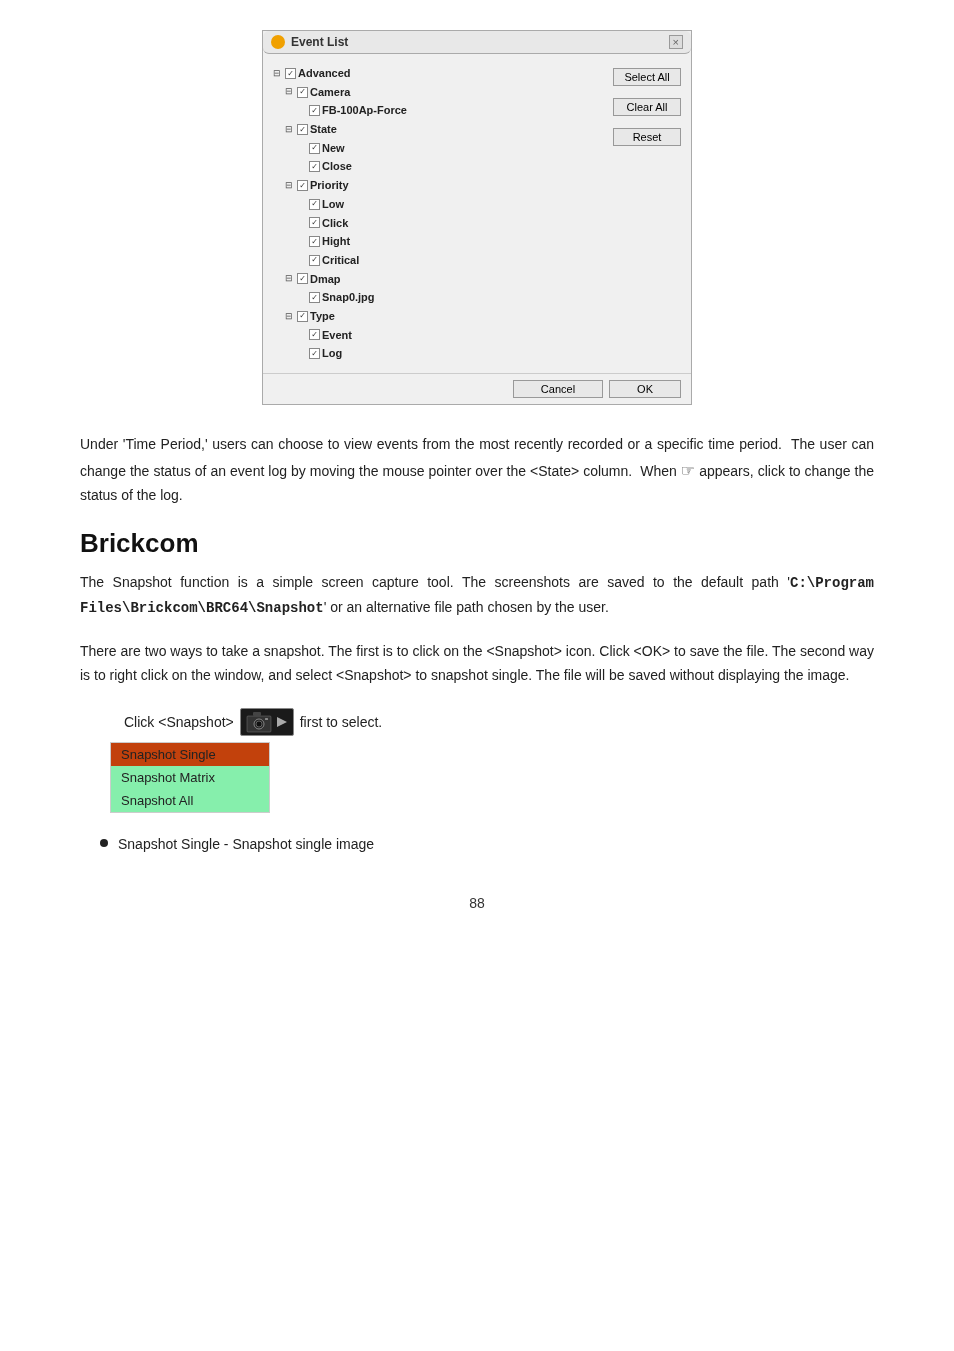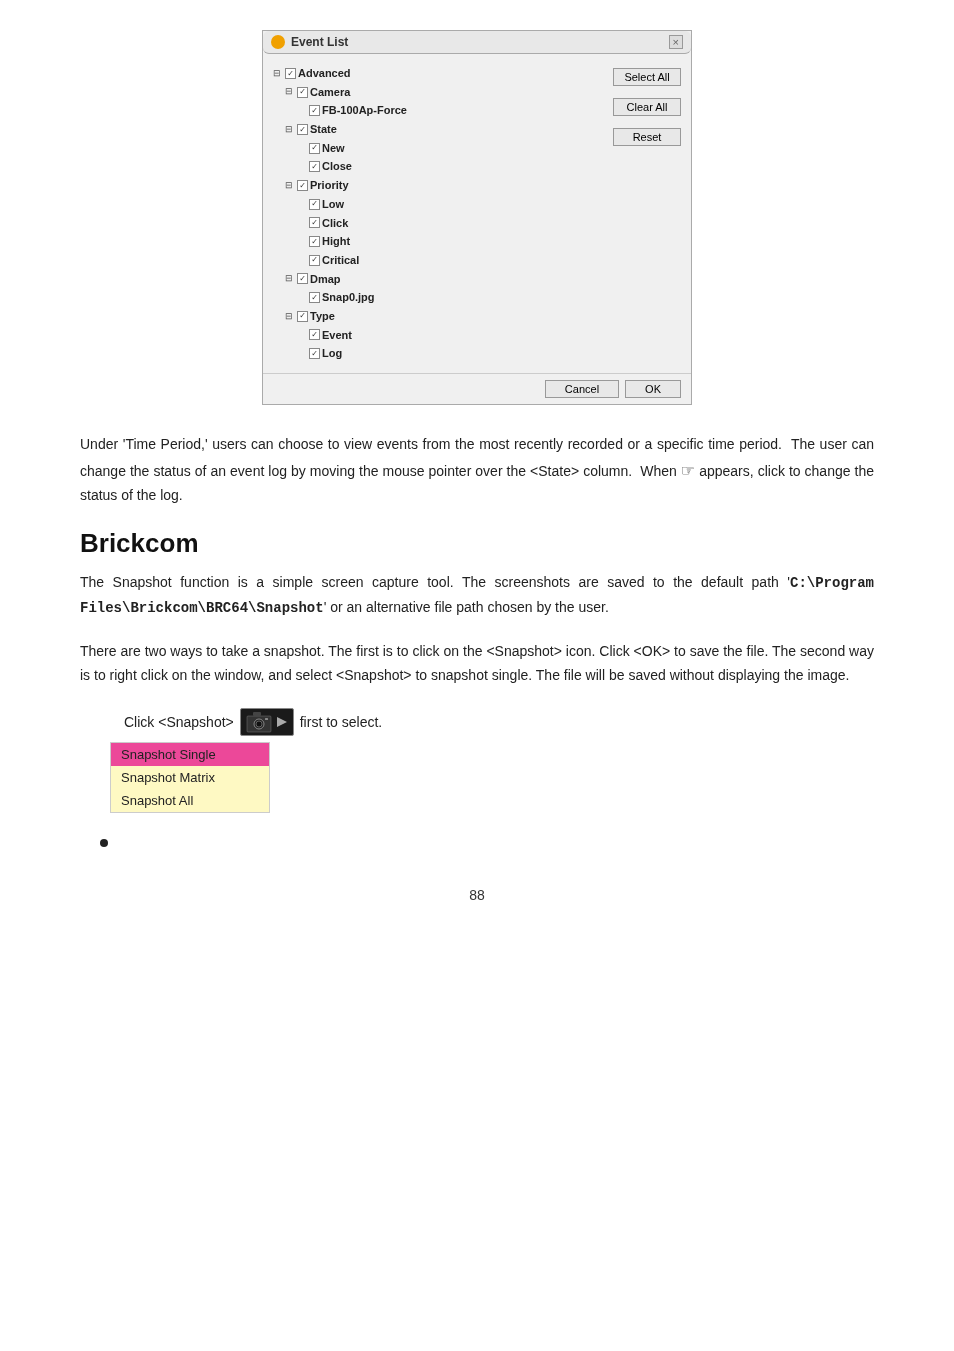--- a/index.html
+++ b/index.html
@@ -131,21 +131,21 @@
       justify-content: flex-end;
       gap: 6px;
       padding: 6px 10px;
       border-top: 1px solid #ccc;
     }
 
     .footer-btn {
       border: 1px solid #999;
       background: #e8e8e8;
       font-size: 11px;
-      padding: 2px 19px;
+      padding: 2px 27px;
       cursor: pointer;
     }
 
     
     .main-text {
       font-size: 14px;
       line-height: 1.7;
       color: #222;
       margin-bottom: 20px;
       text-align: justify;
@@ -190,27 +190,27 @@
       font-size: 13px;
     }
 
     .menu-item {
       padding: 4px 10px;
       cursor: pointer;
       color: #222;
     }
 
     .menu-item.selected {
-      background: #ec4899;
+      background: #c2410c;
       color: #222;
       font-weight: normal;
     }
 
     .menu-item:not(.selected) {
-      background: #fef9c3;
+      background: #86efac;
     }
 
     
     .bullet-list {
       margin: 10px 0 0 20px;
     }
 
     .bullet-item {
       display: flex;
       align-items: flex-start;
@@ -387,16 +387,17 @@
   <div class="menu-item selected">Snapshot Single</div>
       <div class="menu-item">Snapshot Matrix</div>
       <div class="menu-item">Snapshot All</div>
     </div>
 </div>
 
 <div class="bullet-list" id="bullet-list">
 
 <div class="bullet-item">
       <span class="bullet-dot"></span>
+      <span><strong>Snapshot Single -</strong> Snapshot single image</span>
     </div>
   </div>
 
 <div class="page-number">88</div>
 
 </body></html>

